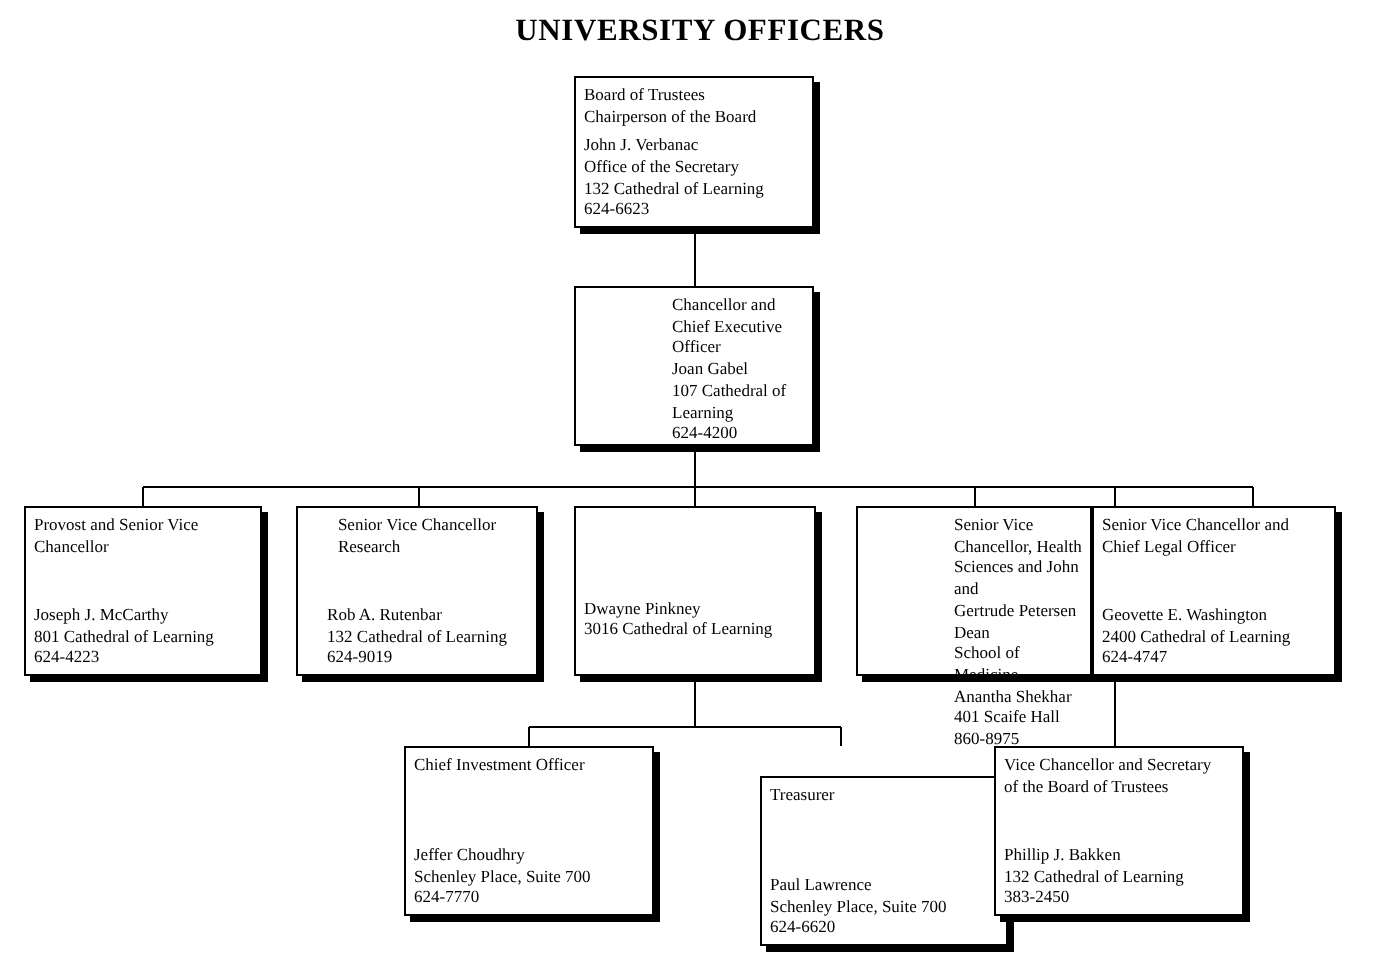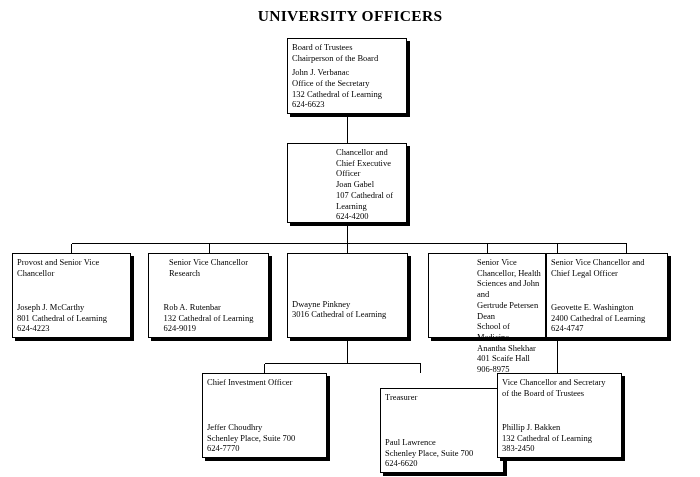--- a/index.html
+++ b/index.html
@@ -104,21 +104,21 @@
 3016 Cathedral of Learning</div>
   </div>
 
   <div class="node" style="left:428px; top:253px; width:118px; height:85px;padding-left:48px;">
     <div class="node-title">Senior Vice Chancellor, Health
 Sciences and John and
 Gertrude Petersen Dean
 School of Medicine</div>
     <div class="node-details">Anantha Shekhar
 401 Scaife Hall
-906-8975</div>
+860-8975</div>
   </div>
 
   <div class="node" style="left:546px; top:253px; width:122px; height:85px;">
     <div class="node-title">Senior Vice Chancellor and
 Chief Legal Officer</div>
     <div class="node-details">Geovette E. Washington
 2400 Cathedral of Learning
 624-4747</div>
   </div>
 

